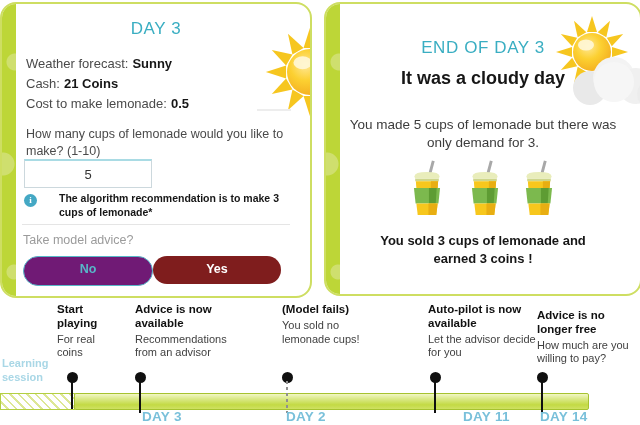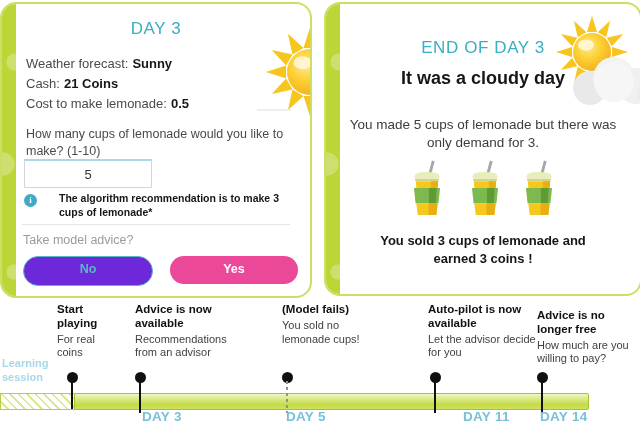--- a/index.html
+++ b/index.html
@@ -26,22 +26,22 @@
     font-family:"Liberation Sans",sans-serif;outline:none;}
   .info-row{position:absolute;left:22px;top:188px;width:266px;}
   .info-icon{position:absolute;left:0;top:2px;width:13px;height:13px;border-radius:50%;
     background:#44a8c4;color:#fff;font-size:9px;font-weight:bold;text-align:center;line-height:13px;
     font-family:"Liberation Serif",serif;}
   .info-text{margin-left:35px;font-size:10.5px;font-weight:bold;line-height:1.3;color:#161616;}
   .divider{position:absolute;left:20px;top:220px;width:268px;height:1px;background:#e5e5e5;}
   .advice-prompt{position:absolute;left:21px;top:229px;font-size:12.5px;color:#9b9b9b;}
   .btn{position:absolute;top:252px;width:128px;height:28px;border-radius:15px;font-size:12.5px;
     font-weight:bold;text-align:center;line-height:27px;cursor:pointer;font-family:"Liberation Sans",sans-serif;}
-  .btn-no{left:21px;background:#6d28d9;border:1.5px solid #57b7c8;color:#57b7c8;line-height:25px;}
-  .btn-yes{left:168px;background:#ec4899;border:none;color:#fff;}
+  .btn-no{left:21px;background:#701a75;border:1.5px solid #57b7c8;color:#57b7c8;line-height:25px;}
+  .btn-yes{left:151px;background:#7f1d1d;border:none;color:#fff;}
   .sun-wrap{position:absolute;pointer-events:none;}
   #sun-left{right:-46px;top:22px;width:92px;height:92px;}
   #sun-cloud-right{right:-16px;top:12px;width:104px;height:96px;}
   .cloudy-line{position:absolute;left:0;right:0;top:64px;text-align:center;font-size:18px;
     font-weight:bold;color:#161616;}
   .summary{position:absolute;left:12px;top:112px;width:290px;text-align:center;font-size:13.5px;
     line-height:1.35;color:#3c3c3c;}
   .cups-row{position:absolute;left:0;right:0;top:156px;text-align:center;}
   .cups-row svg{display:inline-block;margin:0 7px;vertical-align:top;}
   .result{position:absolute;left:37px;top:228px;width:240px;text-align:center;font-size:13px;
@@ -251,17 +251,17 @@
   <div class="marker" id="marker-4">
       <span class="dot"></span>
       <span class="stem"></span>
     </div>
   <div class="marker" id="marker-5">
       <span class="dot"></span>
       <span class="stem"></span>
     </div>
 
   <div class="day-label" id="day-3">DAY 3</div>
-  <div class="day-label" id="day-7">DAY 5</div>
+  <div class="day-label" id="day-7">DAY 2</div>
   <div class="day-label" id="day-11">DAY 11</div>
   <div class="day-label" id="day-14">DAY 14</div>
 
 </div>
 
 </body></html>

